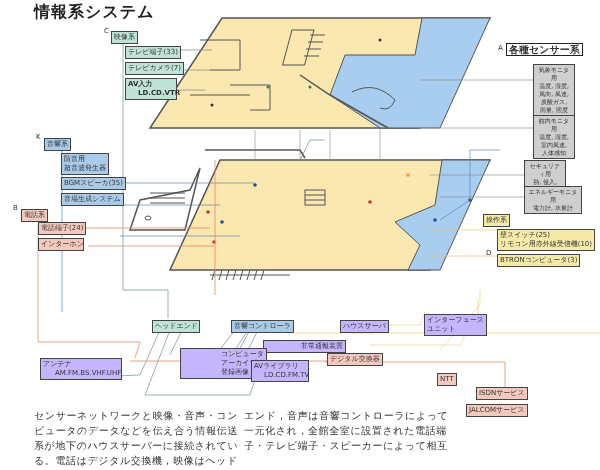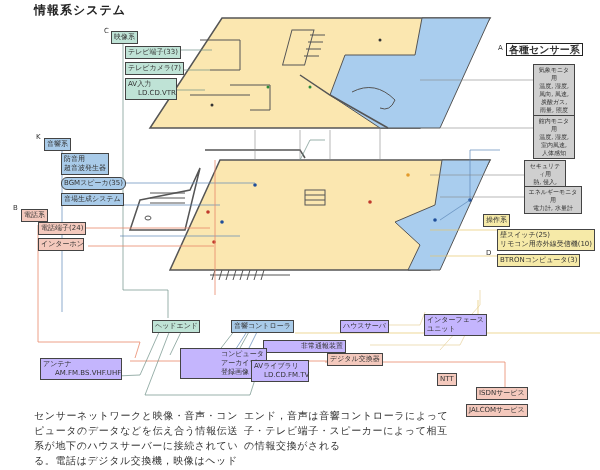--- a/index.html
+++ b/index.html
@@ -1,17 +1,17 @@
 <!DOCTYPE html>
 <html><head>
 <meta charset="utf-8">
 <style>
   * { box-sizing: border-box; margin: 0; padding: 0; }
   body { width: 600px; height: 470px; background: #ffffff; position: relative; overflow: hidden; font-family: "DejaVu Sans", sans-serif; }
-  .title { position: absolute; left: 34px; top: 2px; font-size: 12px; font-weight: bold; color: #222; letter-spacing: 1px; }
+  .title { position: absolute; left: 34px; top: 2px; font-size: 16px; font-weight: bold; color: #222; letter-spacing: 1px; }
   .svg-layer { position: absolute; left: 0; top: 0; width: 600px; height: 470px; }
   .box { position: absolute; font-size: 7px; line-height: 9px; color: #333; border: 1px solid #444; padding: 1px 2px; white-space: nowrap; }
   .box.green { background: #bfe3d6; }
   .box.blue { background: #a9cbe9; }
   .box.pink { background: #f4c9bd; }
   .box.yellow { background: #f6eaa8; }
   .box.gray { background: #cfcfcf; text-align: center; white-space: normal; }
   .box.white { background: #c4b5fd; }
   .box.sensor-head { background: #ffffff; font-weight: bold; border: 1.5px solid #222; font-size: 10px; }
   .marker { position: absolute; font-size: 7px; color: #333; }
@@ -140,33 +140,33 @@
 <div class="marker" style="left:104px;top:27px;">C</div>
 <div class="marker" style="left:36px;top:133px;">K</div>
 <div class="marker" style="left:13px;top:204px;">B</div>
 <div class="marker" style="left:498px;top:44px;">A</div>
 <div class="marker" style="left:486px;top:249px;">D</div>
 
 <div>
   <div class="box green" style="left:111px;top:31px;">映像系</div>
   <div class="box green" style="left:125px;top:46px;">テレビ端子(33)</div>
   <div class="box green" style="left:125px;top:62px;">テレビカメラ(7)</div>
-  <div class="box green" style="left:125px;top:78px;width:52px;">
+  <div class="box green" style="left:125px;top:78px;width:52px;font-weight:bold;">
     <div>AV入力</div>
     <div style="padding-left:10px;">LD.CD.VTR</div>
   </div>
 </div>
 
 <div>
   <div class="box blue" style="left:44px;top:138px;">音響系</div>
   <div class="box blue" style="left:61px;top:153px;">
     <div>防音用</div>
     <div>超音波発生器</div>
   </div>
-  <div class="box blue" style="left:61px;top:177px;border-radius:6px;">BGMスピーカ(35)</div>
+  <div class="box blue" style="left:61px;top:177px;">BGMスピーカ(35)</div>
   <div class="box blue" style="left:61px;top:193px;">音場生成システム</div>
 </div>
 
 <div>
   <div class="box pink" style="left:21px;top:209px;">電話系</div>
   <div class="box pink" style="left:38px;top:222px;">電話端子(24)</div>
   <div class="box pink" style="left:38px;top:238px;width:46px;">インターホン</div>
 </div>
 
 <div>
@@ -233,15 +233,15 @@
 </div>
 
 <div class="caption" style="left:34px;">
   <div>センサーネットワークと映像・音声・コン</div>
   <div>ピュータのデータなどを伝え合う情報伝送</div>
   <div>系が地下のハウスサーバーに接続されてい</div>
   <div>る。電話はデジタル交換機，映像はヘッド</div>
 </div>
 <div class="caption" style="left:244px;">
   <div>エンド，音声は音響コントローラによって</div>
+  <div>一元化され，全館全室に設置された電話端</div>
   <div>子・テレビ端子・スピーカーによって相互</div>
-  <div>の情報交換がされる</div>
 </div>
 
 </body></html>

